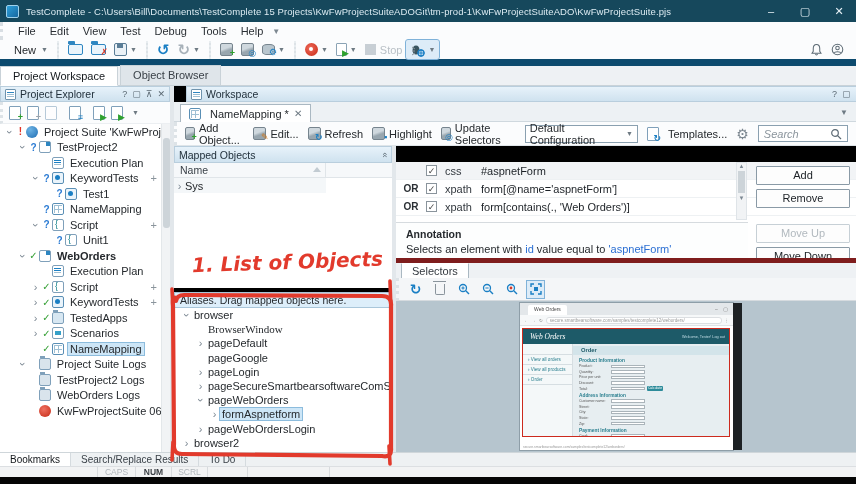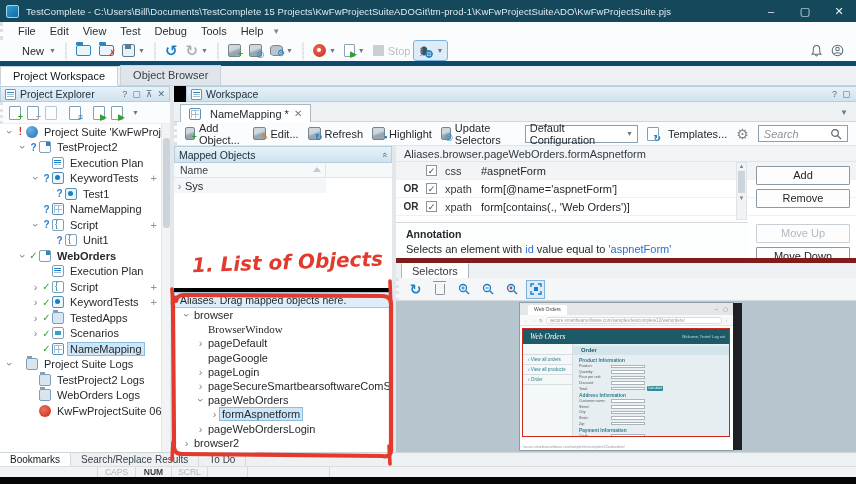--- a/index.html
+++ b/index.html
@@ -14,21 +14,21 @@
   .wintitle { font-size:9.5px; letter-spacing:.1px; white-space:nowrap; overflow:hidden; flex:1; }
   .winbtns { display:flex; height:22px; }
   .winbtn { width:34px; height:22px; display:flex; align-items:center; justify-content:center; color:#e8f2f7; font-size:11px; }
 
   
   .menubar { left:0; top:22px; width:856px; height:18px; background:#fbfcfd; display:flex; align-items:center; padding-left:8px; border-left:3px dotted #d8dee3; }
   .menuitem { padding:1px 7px; color:#2a2f34; }
   .menu-caret { color:#7c8790; font-size:8px; margin-left:2px; }
 
   
-  .toolbar { left:0; top:40px; width:856px; height:26px; background:#fbfcfd; border-bottom:5px solid #0c4a6e; display:flex; align-items:center; padding-left:18px; }
+  .toolbar { left:0; top:40px; width:856px; height:26px; background:#fbfcfd; border-bottom:7px solid #0c4a6e; display:flex; align-items:center; padding-left:10px; }
   .tsep { width:1px; height:18px; background:#dde3e7; margin:0 5px; border-left:2px dotted #e8edf0; }
   .tbtn { display:flex; align-items:center; padding:2px 4px; border-radius:2px; position:relative; }
   .tbtn.sel { background:#ddecf8; outline:1px solid #7fb2d9; }
   .caret { font-size:7px; color:#6e7a83; margin-left:3px; }
   .glyph { font-family:"DejaVu Sans",sans-serif; }
   .undo { color:#1a7fc4; font-size:15px; font-weight:bold; line-height:14px; }
   .redo { color:#a7b1b9; font-size:15px; font-weight:bold; line-height:14px; }
   .newlbl { margin-right:2px; }
   .folder { width:15px; height:11px; border:1.5px solid #2e86c1; border-radius:2px; background:#eaf4fb; position:relative; }
   .folder:before { content:""; position:absolute; left:-1px; top:-4px; width:7px; height:3px; background:#2e86c1; border-radius:1px 1px 0 0; }
@@ -423,21 +423,21 @@
         <span class="mk ok">✓</span>
         <span class="ticon ti-scen"></span>
         <span class="tlabel">Scenarios</span>
       </div>
       <div class="trow" style="padding-left: 30px;">
         <span class="exp"></span>
         <span class="mk ok">✓</span>
         <span class="ticon ti-mapping"></span>
         <span class="tlabel selhl">NameMapping</span>
       </div>
-      <div class="trow" style="padding-left: 4px;">
+      <div class="trow" style="padding-left: 4px; justify-content: center;">
         <span class="exp open">›</span>
         <span class="mk "></span>
         <span class="ticon ti-logs"></span>
         <span class="tlabel">Project Suite Logs</span>
       </div>
       <div class="trow" style="padding-left: 17px;">
         <span class="exp"></span>
         <span class="mk "></span>
         <span class="ticon ti-logs"></span>
         <span class="tlabel">TestProject2 Logs</span>
@@ -591,21 +591,20 @@
         <span class="tlabel">pageWebOrdersLogin</span>
       </div>
       <div class="trow" style="height: 14.2px; padding-left: 6px;">
         <span class="exp">›</span>
         <span class="tlabel">browser2</span>
       </div>
     </div>
 
   <div class="abs vsplit2"></div>
 
-  <div class="abs pathbar">Aliases.browser.pageWebOrders.formAspnetform</div>
   <div class="abs selwrap" id="sel-rows">
       <div class="selrow">
         <span class="orcell"></span>
         <span class="cb">✓</span>
         <span class="seltype">css</span>
         <span class="selval">#aspnetForm</span>
       </div>
       <div class="selrow">
         <span class="orcell">OR</span>
         <span class="cb">✓</span>

